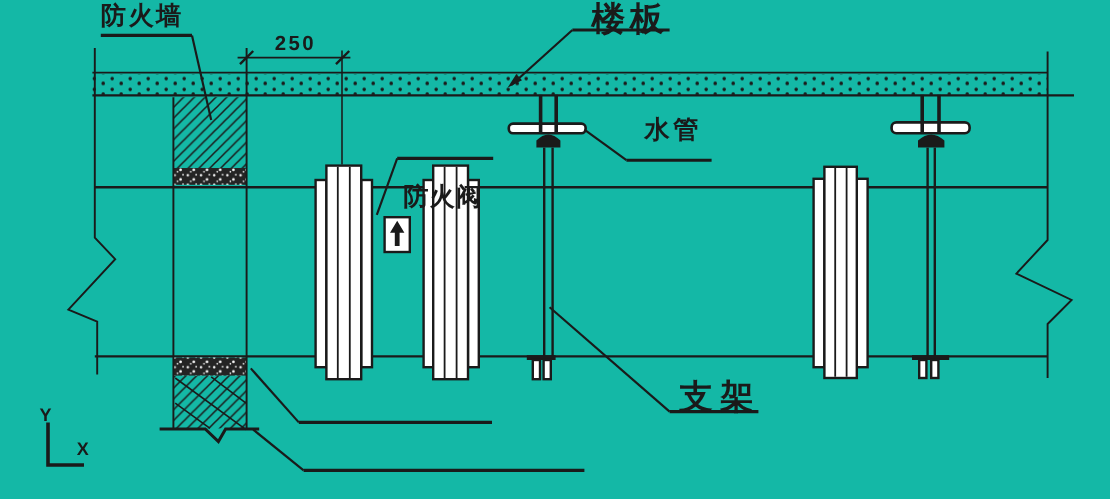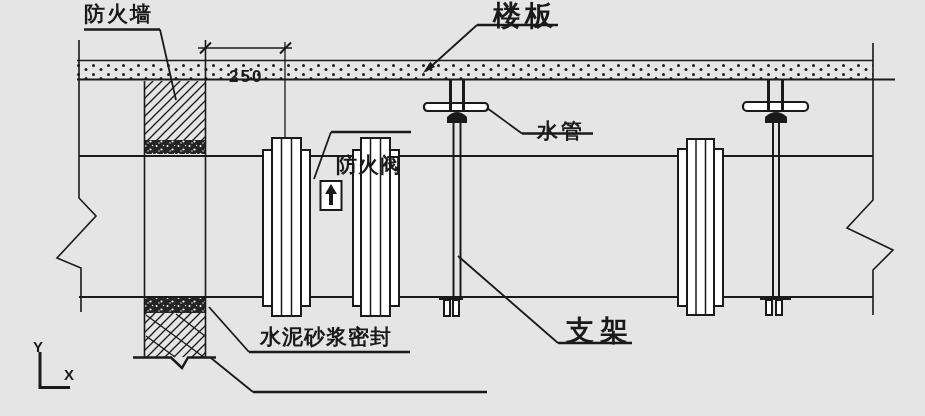--- a/index.html
+++ b/index.html
@@ -1,36 +1,36 @@
 <!DOCTYPE html>
 <html><head>
 <meta charset="utf-8">
 <style>
   html,body{margin:0;padding:0;background:#ffffff;}
   .canvas{
     position:relative;
     width:925px;height:416px;
-    background:#e5e5e5;
+    background:#14b8a6;
     overflow:hidden;
     font-family:"Liberation Sans","DejaVu Sans",sans-serif;
   }
   .canvas svg{position:absolute;left:0;top:0;}
   .lbl{
     position:absolute;
     color:#1a1a1a;
     font-weight:600;
     white-space:nowrap;
     line-height:1.05;
     font-family:"Liberation Sans","DejaVu Sans",sans-serif;
   }
   .lbl-firewall   {left:84px;  top:3px;   font-size:21px; letter-spacing:2px;}
   .lbl-slab       {left:493px; top:1px;   font-size:28px; letter-spacing:4px;}
-  .lbl-dim        {left:229px; top:28px;  font-size:17px; letter-spacing:2px;margin-top:40px;}
+  .lbl-dim        {left:229px; top:28px;  font-size:17px; letter-spacing:2px;}
   .lbl-damper     {left:336px; top:109px; font-size:21px; letter-spacing:1px;margin-top:45px;}
-  .lbl-waterpipe  {left:537px; top:120px; font-size:21px; letter-spacing:3px;}
+  .lbl-waterpipe  {left:537px; top:98px; font-size:21px; letter-spacing:3px;}
   .lbl-duct       {left:512px; top:216px; font-size:21px; letter-spacing:0.5px;}
   .lbl-support    {left:566px; top:316px; font-size:28px; letter-spacing:6px;}
   .lbl-mortar     {left:260px; top:326px; font-size:21px; letter-spacing:1px;}
   .lbl-sleeve     {left:265px; top:361px; font-size:21px; letter-spacing:1px;}
   .lbl-axis-y     {left:33px;  top:339px; font-size:15px;}
   .lbl-axis-x     {left:64px;  top:367px; font-size:15px;}
 </style>
 </head>
 <body>
 
@@ -176,16 +176,15 @@
       <polyline points="40,352 40,387.5 70,387.5" fill="none" stroke="#1a1a1a" stroke-width="3"></polyline>
     </g>
   </svg>
 
   <div class="lbl lbl-firewall">防火墙</div>
   <div class="lbl lbl-slab">楼板</div>
   <div class="lbl lbl-dim">250</div>
   <div class="lbl lbl-damper">防火阀</div>
   <div class="lbl lbl-waterpipe">水管</div>
   <div class="lbl lbl-support">支架</div>
-  <div class="lbl lbl-mortar">水泥砂浆密封</div>
   <div class="lbl lbl-axis-y">Y</div>
   <div class="lbl lbl-axis-x">X</div>
 </div>
 
 </body></html>

